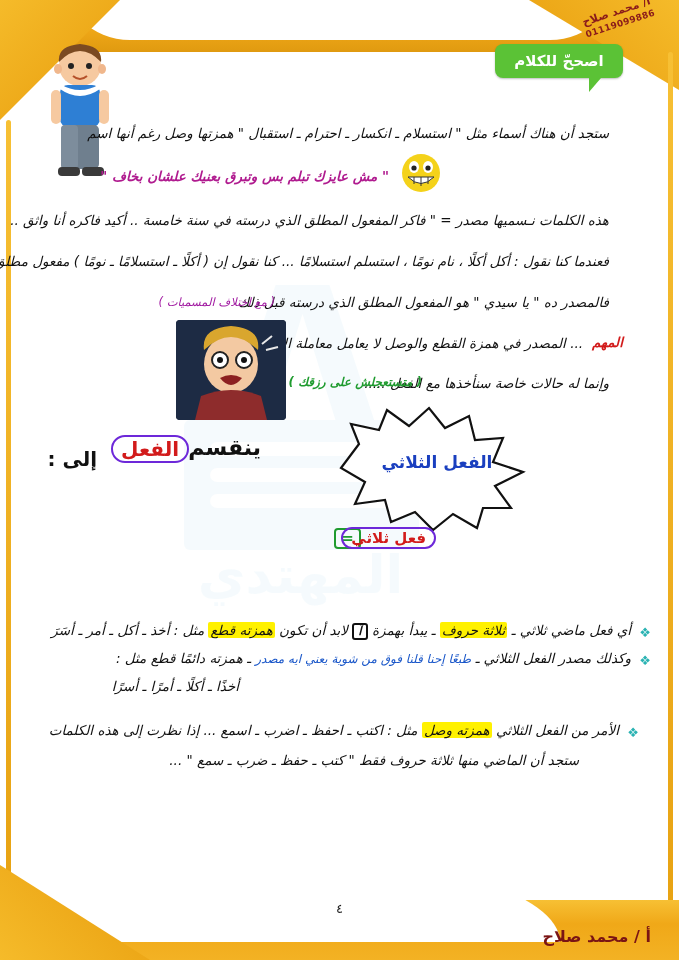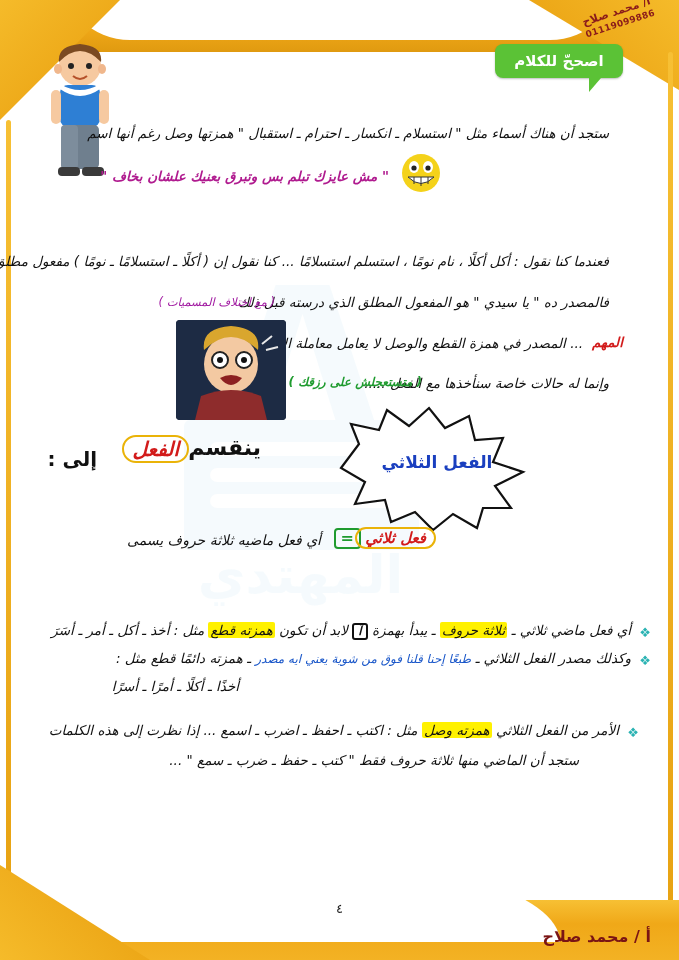--- a/index.html
+++ b/index.html
@@ -130,22 +130,22 @@
   }
   .body-txt{font-size:13.5px;font-style:italic;}
   .hl-yellow{background:#fff100;padding:0 2px;border-radius:2px;}
   .red{color:#d21b1b;}
   .blue{color:#1a57c9;}
   .green{color:#1f9b2f;}
   .purple{color:#a21ca2;}
   .bold{font-weight:bold;}
 
   .pill{
-    display:inline-block;border:2px solid #eab308;border-radius:16px;
-    padding:0 8px;color:#d21b1b;font-weight:bold;font-style:italic;
+    display:inline-block;border:2px solid #6d28d9;border-radius:16px;
+    padding:0 8px;color:#d21b1b;font-weight:bold;
   }
   .eqbox{
     display:inline-block;border:2px solid #1f9b2f;border-radius:4px;
     padding:0 5px;color:#1f9b2f;font-weight:bold;line-height:1.05;
   }
   .sqbox{
     display:inline-block;border:2px solid #111;border-radius:3px;
     padding:0 4px;font-weight:bold;line-height:1.05;font-size:12px;
   }
   .star{color:#2bb3b3;font-size:13px;}
@@ -227,20 +227,21 @@
       <circle cx="21" cy="21" r="19" fill="#f4d21a"></circle>
       <ellipse cx="14" cy="15" rx="5" ry="6" fill="#fff"></ellipse>
       <ellipse cx="28" cy="15" rx="5" ry="6" fill="#fff"></ellipse>
       <circle cx="14" cy="16" r="2.6" fill="#222"></circle>
       <circle cx="28" cy="16" r="2.6" fill="#222"></circle>
       <path d="M8 25 q13 13 26 0 z" fill="#fff" stroke="#333" stroke-width="1"></path>
       <path d="M14 25 v7 M21 25 v9 M28 25 v7" stroke="#333" stroke-width="1"></path>
     </svg>
   </div>
 
+  <div class="line body-txt" style="top:212px;right:70px;">هذه الكلمات نـسميها مصدر = " فاكر المفعول المطلق الذي درسته في سنة خامسة .. أكيد فاكره أنا واثق ..</div>
 
   <div class="line body-txt" style="top:253px;right:70px;">فعندما كنا نقول : أكل أكلًا ، نام نومًا ، استسلم استسلامًا ... كنا نقول إن ( أكلًا ـ استسلامًا ـ نومًا ) مفعول مطلق</div>
 
   <div class="line body-txt" style="top:294px;right:70px;">فالمصدر ده " يا سيدي " هو المفعول المطلق الذي درسته قبل ذلك</div>
   <div class="line body-txt purple" style="top:295px;right:404px;font-size:11.5px;">( مع اختلاف المسميات )</div>
 
   <div class="line body-txt bold red" style="top:334px;right:56px;">المهم</div>
   <div class="line body-txt" style="top:335px;right:96px;">... المصدر في همزة القطع والوصل لا يعامل معاملة الاسم العادي ..</div>
 
   <div class="line body-txt" style="top:375px;right:70px;">وإنما له حالات خاصة سنأخذها مع الفعل  .....</div>
@@ -267,21 +268,20 @@
   </div>
   <div class="line" style="top:438px;right:582px;font-size:20px;font-weight:bold;margin-top:9px;">إلى :</div>
 
   <div class="burst">
     <svg width="196" height="128" viewBox="0 0 196 128">
       <polygon points="8,64 26,40 18,20 46,26 54,6 76,22 96,4 112,24 136,12 142,36 170,34 160,58 190,68 162,82 178,104 150,104 144,124 120,110 100,126 82,108 58,118 52,96 22,100 32,78" fill="#ffffff" stroke="#111" stroke-width="2.2"></polygon>
     </svg>
   </div>
   <div class="burst-label">الفعل الثلاثي</div>
 
-  <div class="line body-txt" style="top:532px;right:358px;font-size:14px;">أي فعل ماضيه ثلاثة حروف يسمى</div>
   <div class="line" style="top:528px;right:318px;">
     <span class="eqbox">=</span>
   </div>
   <div class="line" style="top:527px;right:243px;">
     <span class="pill" style="font-size:15px;">فعل ثلاثي</span>
   </div>
 
   <div class="line" style="top:622px;right:28px;">
     <span class="star">❖</span>
   </div>

